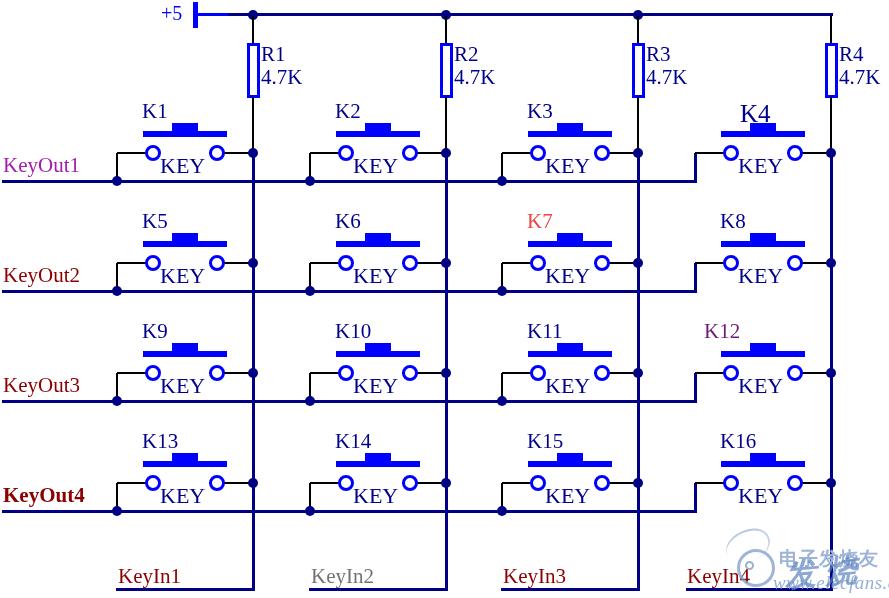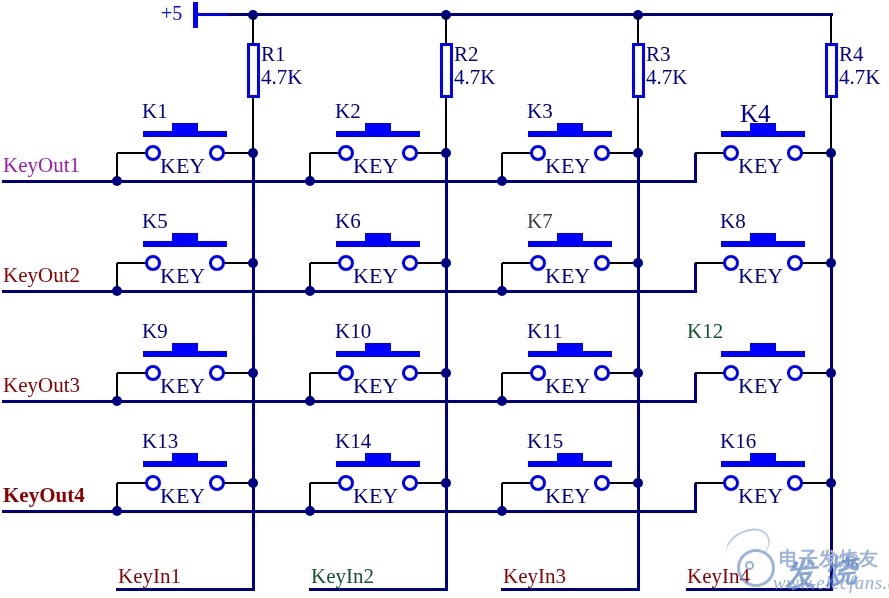--- a/index.html
+++ b/index.html
@@ -39,21 +39,21 @@
     <div class="abs" style="left: 116px; top: 588px; width: 138.5px; height: 3px; background: rgb(0, 0, 132);"></div>
     <div class="txt" style="left: 118px; top: 566px; font-size: 21px; color: rgb(139, 0, 0); font-weight: normal;">KeyIn1</div>
     <div class="dot" style="left: 441px; top: 9.5px; width: 10px; height: 10px; background: rgb(0, 0, 132);"></div>
     <div class="abs" style="left: 445px; top: 16px; width: 2px; height: 28px; background: rgb(0, 0, 0);"></div>
     <div class="resistor" style="left: 439.5px; top: 43px; width: 13px; height: 55px; background: rgb(255, 255, 255); border: 3px solid rgb(0, 0, 255);"></div>
     <div class="txt" style="left: 454px; top: 44px; font-size: 21px; color: rgb(0, 0, 139); font-weight: normal;">R2</div>
     <div class="txt" style="left: 454px; top: 67px; font-size: 21px; color: rgb(0, 0, 139); font-weight: normal;">4.7K</div>
     <div class="abs" style="left: 445px; top: 97px; width: 2px; height: 57px; background: rgb(0, 0, 0);"></div>
     <div class="abs" style="left: 444.5px; top: 152px; width: 3px; height: 439px; background: rgb(0, 0, 132);"></div>
     <div class="abs" style="left: 309px; top: 588px; width: 138.5px; height: 3px; background: rgb(0, 0, 132);"></div>
-    <div class="txt" style="left: 311px; top: 566px; font-size: 21px; color: #14532d; font-weight: normal;">KeyIn2</div>
+    <div class="txt" style="left: 311px; top: 566px; font-size: 21px; color: #737373; font-weight: normal;">KeyIn2</div>
     <div class="dot" style="left: 633px; top: 9.5px; width: 10px; height: 10px; background: rgb(0, 0, 132);"></div>
     <div class="abs" style="left: 637px; top: 16px; width: 2px; height: 28px; background: rgb(0, 0, 0);"></div>
     <div class="resistor" style="left: 631.5px; top: 43px; width: 13px; height: 55px; background: rgb(255, 255, 255); border: 3px solid rgb(0, 0, 255);"></div>
     <div class="txt" style="left: 646px; top: 44px; font-size: 21px; color: rgb(0, 0, 139); font-weight: normal;">R3</div>
     <div class="txt" style="left: 646px; top: 67px; font-size: 21px; color: rgb(0, 0, 139); font-weight: normal;">4.7K</div>
     <div class="abs" style="left: 637px; top: 97px; width: 2px; height: 57px; background: rgb(0, 0, 0);"></div>
     <div class="abs" style="left: 636.5px; top: 152px; width: 3px; height: 439px; background: rgb(0, 0, 132);"></div>
     <div class="abs" style="left: 501px; top: 588px; width: 138.5px; height: 3px; background: rgb(0, 0, 132);"></div>
     <div class="txt" style="left: 503px; top: 566px; font-size: 21px; color: rgb(139, 0, 0); font-weight: normal;">KeyIn3</div>
     <div class="abs" style="left: 830px; top: 16px; width: 2px; height: 28px; background: rgb(0, 0, 0);"></div>
@@ -142,21 +142,21 @@
     <div class="txt" style="left: 353px; top: 265px; font-size: 22px; color: rgb(0, 0, 139); font-weight: normal;">KEY</div>
     <div class="abs" style="left: 502px; top: 262px; width: 43px; height: 2px; background: rgb(0, 0, 0);"></div>
     <div class="abs" style="left: 501px; top: 263px; width: 2px; height: 28px; background: rgb(0, 0, 0);"></div>
     <div class="dot" style="left: 497px; top: 286px; width: 10px; height: 10px; background: rgb(0, 0, 132);"></div>
     <div class="abs" style="left: 594px; top: 262px; width: 44px; height: 2px; background: rgb(0, 0, 0);"></div>
     <div class="dot" style="left: 633px; top: 258px; width: 10px; height: 10px; background: rgb(0, 0, 132);"></div>
     <div class="abs" style="left: 528px; top: 241px; width: 84px; height: 6px; background: rgb(0, 0, 255);"></div>
     <div class="abs" style="left: 557px; top: 233px; width: 26px; height: 8px; background: rgb(0, 0, 255);"></div>
     <div class="circle" style="left: 529.5px; top: 255px; width: 16px; height: 16px; background: rgb(255, 255, 255); border: 3px solid rgb(0, 0, 255);"></div>
     <div class="circle" style="left: 593.5px; top: 255px; width: 16px; height: 16px; background: rgb(255, 255, 255); border: 3px solid rgb(0, 0, 255);"></div>
-    <div class="txt" style="left: 527px; top: 211px; font-size: 21px; color: #404040; font-weight: normal;">K7</div>
+    <div class="txt" style="left: 527px; top: 211px; font-size: 21px; color: #ef4444; font-weight: normal;">K7</div>
     <div class="txt" style="left: 545px; top: 265px; font-size: 22px; color: rgb(0, 0, 139); font-weight: normal;">KEY</div>
     <div class="abs" style="left: 695px; top: 262px; width: 43px; height: 2px; background: rgb(0, 0, 0);"></div>
     <div class="abs" style="left: 787px; top: 262px; width: 44px; height: 2px; background: rgb(0, 0, 0);"></div>
     <div class="dot" style="left: 826px; top: 258px; width: 10px; height: 10px; background: rgb(0, 0, 132);"></div>
     <div class="abs" style="left: 721px; top: 241px; width: 84px; height: 6px; background: rgb(0, 0, 255);"></div>
     <div class="abs" style="left: 750px; top: 233px; width: 26px; height: 8px; background: rgb(0, 0, 255);"></div>
     <div class="circle" style="left: 722.5px; top: 255px; width: 16px; height: 16px; background: rgb(255, 255, 255); border: 3px solid rgb(0, 0, 255);"></div>
     <div class="circle" style="left: 786.5px; top: 255px; width: 16px; height: 16px; background: rgb(255, 255, 255); border: 3px solid rgb(0, 0, 255);"></div>
     <div class="txt" style="left: 720px; top: 211px; font-size: 21px; color: rgb(0, 0, 139); font-weight: normal;">K8</div>
     <div class="txt" style="left: 738px; top: 265px; font-size: 22px; color: rgb(0, 0, 139); font-weight: normal;">KEY</div>
@@ -193,21 +193,21 @@
     <div class="circle" style="left: 593.5px; top: 365px; width: 16px; height: 16px; background: rgb(255, 255, 255); border: 3px solid rgb(0, 0, 255);"></div>
     <div class="txt" style="left: 527px; top: 321px; font-size: 21px; color: rgb(0, 0, 139); font-weight: normal;">K11</div>
     <div class="txt" style="left: 545px; top: 375px; font-size: 22px; color: rgb(0, 0, 139); font-weight: normal;">KEY</div>
     <div class="abs" style="left: 695px; top: 372px; width: 43px; height: 2px; background: rgb(0, 0, 0);"></div>
     <div class="abs" style="left: 787px; top: 372px; width: 44px; height: 2px; background: rgb(0, 0, 0);"></div>
     <div class="dot" style="left: 826px; top: 368px; width: 10px; height: 10px; background: rgb(0, 0, 132);"></div>
     <div class="abs" style="left: 721px; top: 351px; width: 84px; height: 6px; background: rgb(0, 0, 255);"></div>
     <div class="abs" style="left: 750px; top: 343px; width: 26px; height: 8px; background: rgb(0, 0, 255);"></div>
     <div class="circle" style="left: 722.5px; top: 365px; width: 16px; height: 16px; background: rgb(255, 255, 255); border: 3px solid rgb(0, 0, 255);"></div>
     <div class="circle" style="left: 786.5px; top: 365px; width: 16px; height: 16px; background: rgb(255, 255, 255); border: 3px solid rgb(0, 0, 255);"></div>
-    <div class="txt" style="left: 687px; top: 321px; font-size: 21px; color: #14532d; font-weight: normal;">K12</div>
+    <div class="txt" style="left: 704px; top: 321px; font-size: 21px; color: #701a75; font-weight: normal;">K12</div>
     <div class="txt" style="left: 738px; top: 375px; font-size: 22px; color: rgb(0, 0, 139); font-weight: normal;">KEY</div>
     <div class="abs" style="left: 117px; top: 482px; width: 43px; height: 2px; background: rgb(0, 0, 0);"></div>
     <div class="abs" style="left: 116px; top: 483px; width: 2px; height: 28px; background: rgb(0, 0, 0);"></div>
     <div class="dot" style="left: 112px; top: 506px; width: 10px; height: 10px; background: rgb(0, 0, 132);"></div>
     <div class="abs" style="left: 209px; top: 482px; width: 44px; height: 2px; background: rgb(0, 0, 0);"></div>
     <div class="dot" style="left: 248px; top: 478px; width: 10px; height: 10px; background: rgb(0, 0, 132);"></div>
     <div class="abs" style="left: 143px; top: 461px; width: 84px; height: 6px; background: rgb(0, 0, 255);"></div>
     <div class="abs" style="left: 172px; top: 453px; width: 26px; height: 8px; background: rgb(0, 0, 255);"></div>
     <div class="circle" style="left: 144.5px; top: 475px; width: 16px; height: 16px; background: rgb(255, 255, 255); border: 3px solid rgb(0, 0, 255);"></div>
     <div class="circle" style="left: 208.5px; top: 475px; width: 16px; height: 16px; background: rgb(255, 255, 255); border: 3px solid rgb(0, 0, 255);"></div>

